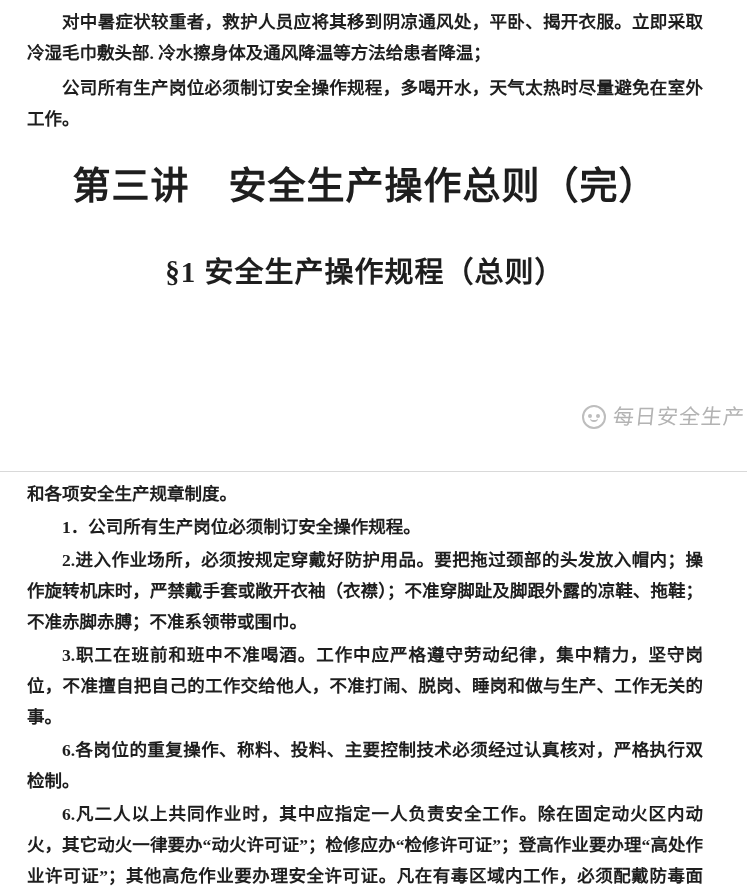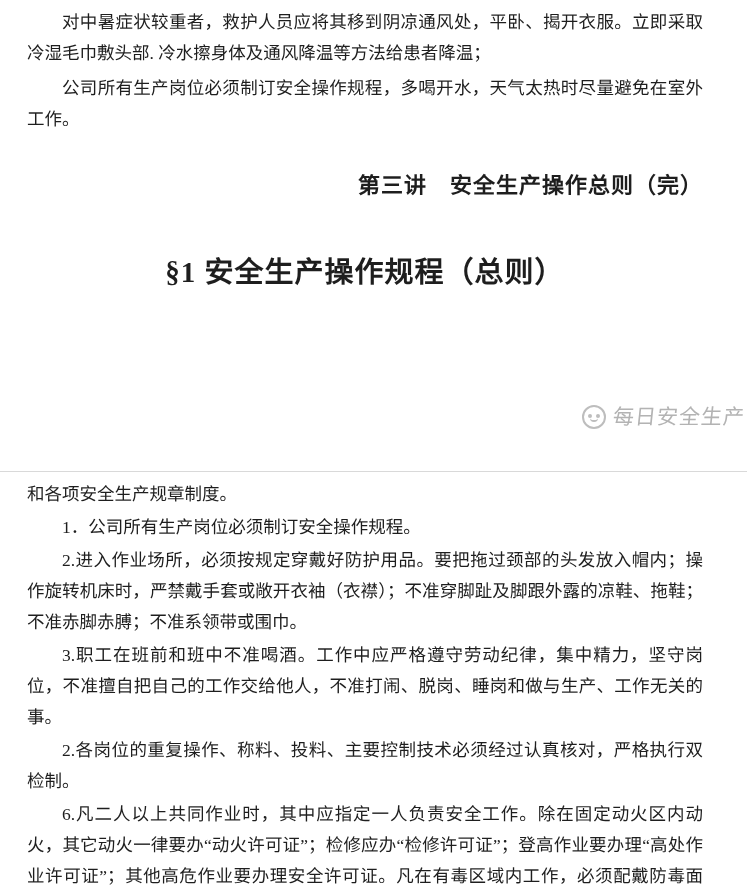--- a/index.html
+++ b/index.html
@@ -24,32 +24,33 @@
     width: 676px;
     margin-left: 27px;
   }
   .body-par {
     font-size: 17.5px;
     line-height: 31px;
     text-align: justify;
     text-indent: 2em;
     margin: 0 0 4px 0;
     word-break: break-all;
+    font-weight: bold;
   }
   .upper-block {
     position: absolute;
     top: 7px;
     left: 0;
     right: 0;
   }
   .chapter-heading {
-    font-size: 22px;
+    font-size: 38px;
     line-height: 42px;
     font-weight: bold;
-    text-align: right;
+    text-align: center;
     margin: 30px 0 0 0;
     letter-spacing: 1px;
     white-space: nowrap;
   }
   .section-heading {
     font-size: 29px;
     line-height: 30px;
     font-weight: bold;
     text-align: center;
     margin: 50px 0 0 0;
@@ -143,21 +144,21 @@
 
   </div>
 
   <div class="page-separator"></div>
 
   <div class="lower-block text-col">
     <p class="body-par no-indent">和各项安全生产规章制度。</p>
     <p class="body-par">1．公司所有生产岗位必须制订安全操作规程。</p>
     <p class="body-par">2.进入作业场所，必须按规定穿戴好防护用品。要把拖过颈部的头发放入帽内；操作旋转机床时，严禁戴手套或敞开衣袖（衣襟）；不准穿脚趾及脚跟外露的凉鞋、拖鞋；不准赤脚赤膊；不准系领带或围巾。</p>
     <p class="body-par">3.职工在班前和班中不准喝酒。工作中应严格遵守劳动纪律，集中精力，坚守岗位，不准擅自把自己的工作交给他人，不准打闹、脱岗、睡岗和做与生产、工作无关的事。</p>
-    <p class="body-par">2.各岗位的重复操作、称料、投料、主要控制技术必须经过认真核对，严格执行双检制。</p>
+    <p class="body-par">6.各岗位的重复操作、称料、投料、主要控制技术必须经过认真核对，严格执行双检制。</p>
     <p class="body-par">6.凡二人以上共同作业时，其中应指定一人负责安全工作。除在固定动火区内动火，其它动火一律要办“动火许可证”；检修应办“检修许可证”；登高作业要办理“高处作业许可证”；其他高危作业要办理安全许可证。凡在有毒区域内工作，必须配戴防毒面具，并有人</p>
   </div>
 
   <div class="watermark">
     <span class="watermark-logo">
       <span class="eye left"></span>
       <span class="eye right"></span>
       <span class="mouth"></span>
     </span>
     <span class="watermark-text">每日安全生产</span>

